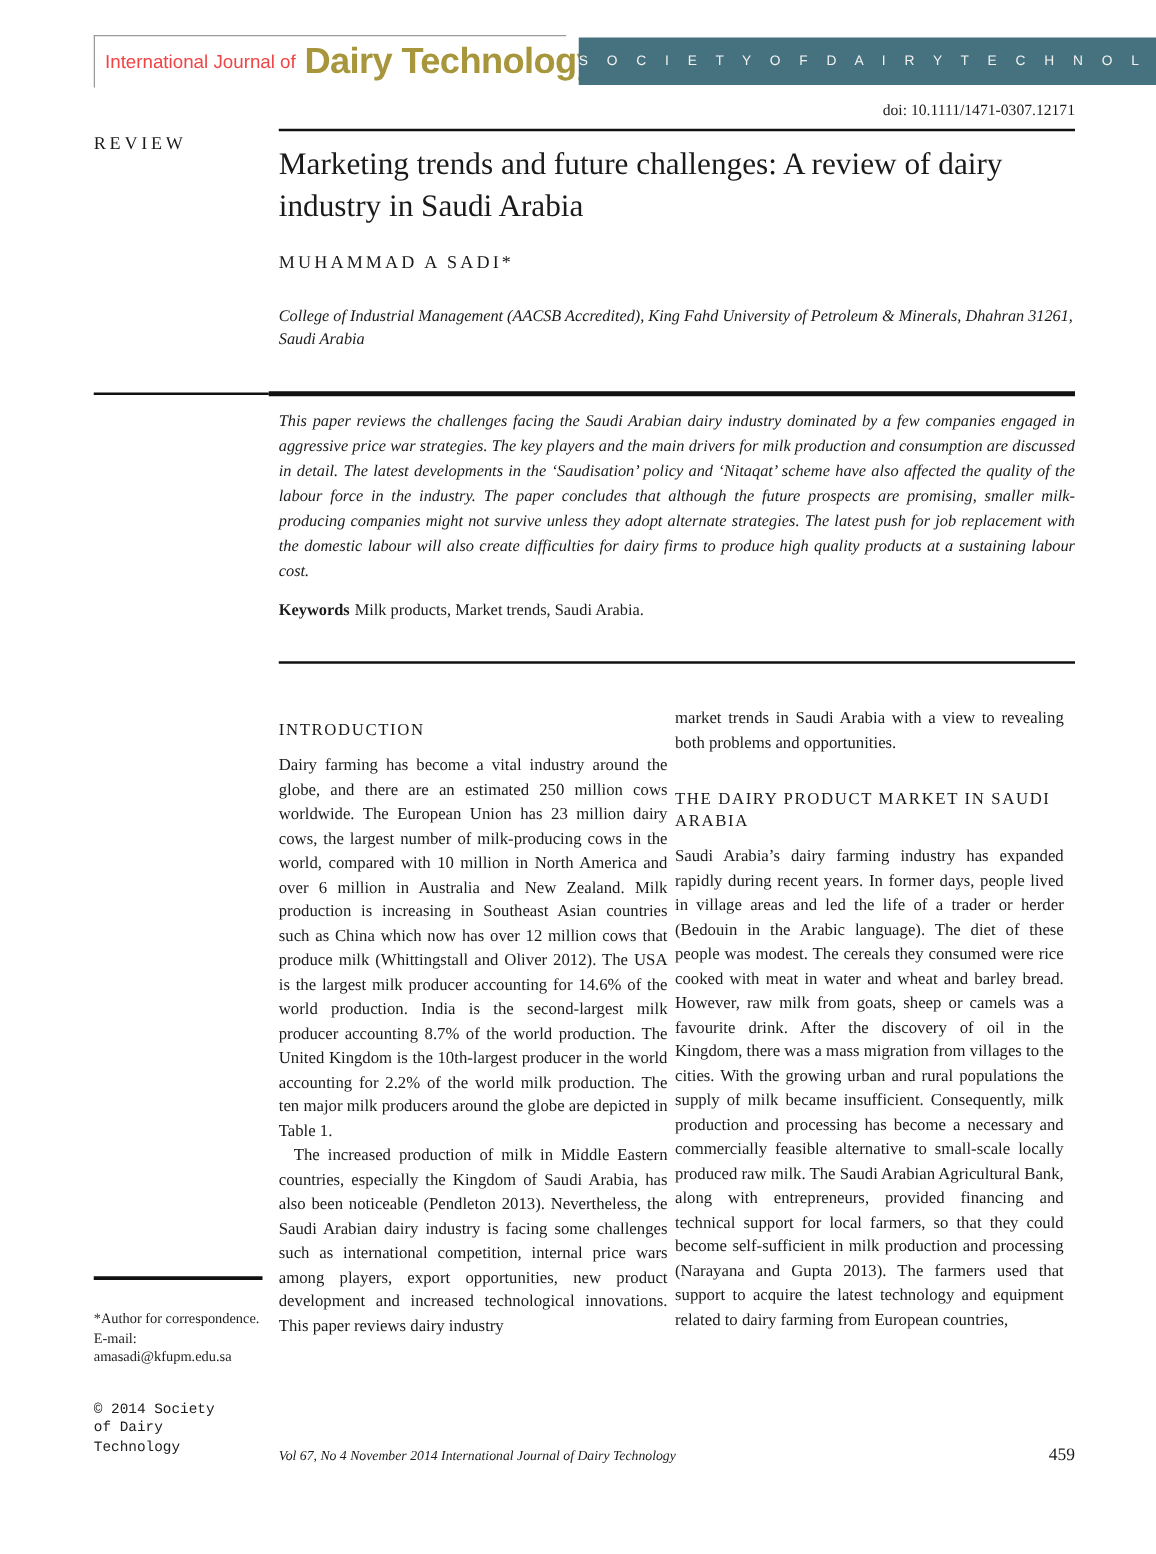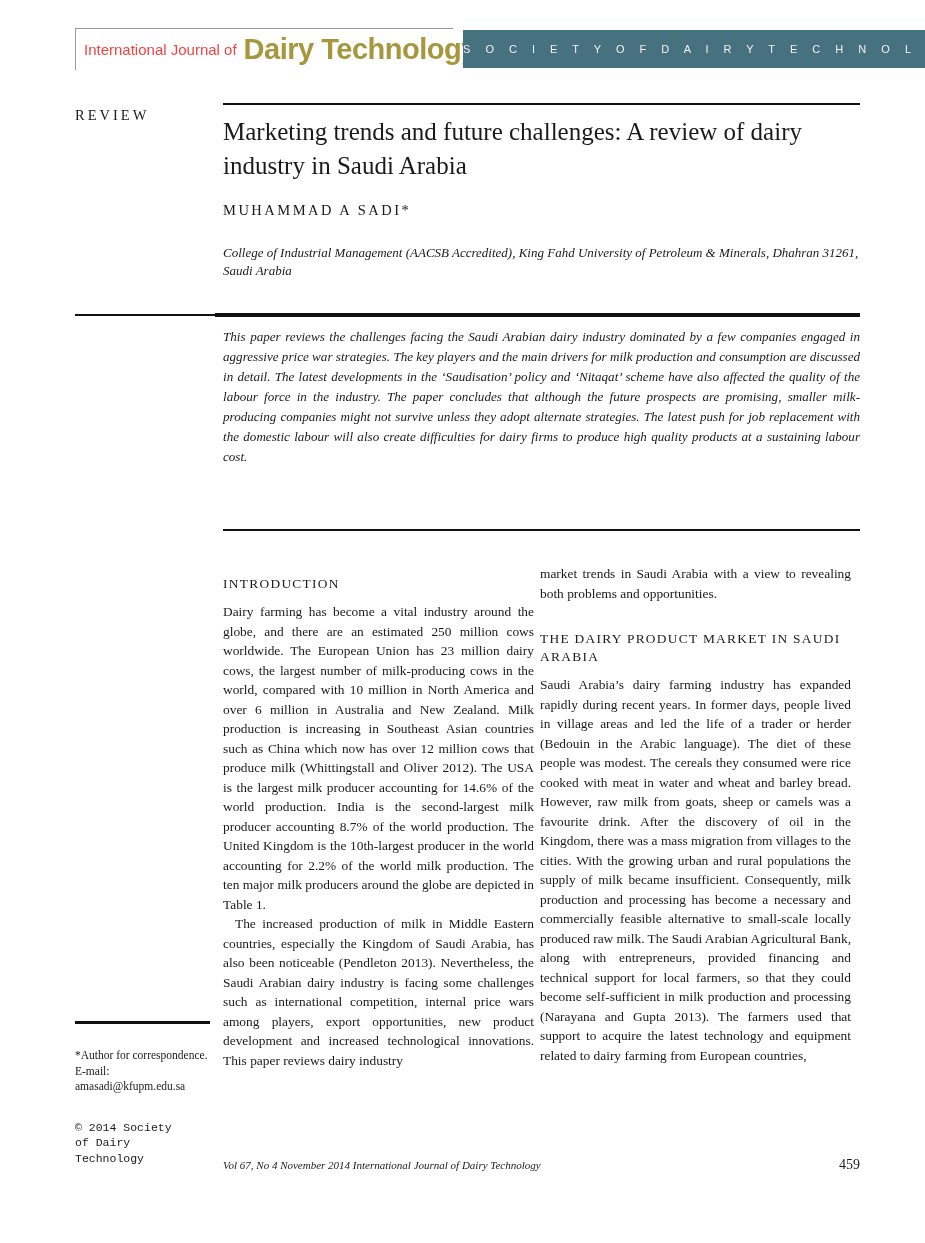--- a/index.html
+++ b/index.html
@@ -174,33 +174,37 @@
     <div class="masthead-left">
       <span class="journal-prefix">International Journal of</span>
       <span class="journal-name" id="journal-name" style="color: rgb(167, 150, 60);">Dairy Technology</span>
     </div>
     <div class="logo-box" id="logo-box" style="background: rgb(5, 5, 5);">
       <div class="logo-strip"></div>
     </div>
     <div class="society-banner" id="society-banner" style="background: rgb(70, 113, 126);">S O C I E T Y   O F   D A I R Y   T E C H N O L O G Y</div>
   </div>
 
+  <div class="doi-line">doi: 10.1111/1471-0307.12171</div>
 
   <div class="rule rule-title"></div>
   <div class="rule rule-abs-left"></div>
   <div class="rule rule-abs-right"></div>
   <div class="rule rule-abs-bottom"></div>
 
   <div class="kicker">REVIEW</div>
   <h1 class="article-title">Marketing trends and future challenges: A review of dairy industry in Saudi Arabia</h1>
   <div class="author-line">MUHAMMAD A SADI*</div>
   <div class="affiliation">College of Industrial Management (AACSB Accredited), King Fahd University of Petroleum &amp; Minerals, Dhahran 31261, Saudi Arabia</div>
 
   <div class="abstract-block">
     <p class="abstract-text">This paper reviews the challenges facing the Saudi Arabian dairy industry dominated by a few companies engaged in aggressive price war strategies. The key players and the main drivers for milk production and consumption are discussed in detail. The latest developments in the ‘Saudisation’ policy and ‘Nitaqat’ scheme have also affected the quality of the labour force in the industry. The paper concludes that although the future prospects are promising, smaller milk-producing companies might not survive unless they adopt alternate strategies. The latest push for job replacement with the domestic labour will also create difficulties for dairy firms to produce high quality products at a sustaining labour cost.</p>
+    <p class="keywords-line">
+      <span class="keywords-label">Keywords</span><span>Milk products, Market trends, Saudi Arabia.</span>
+    </p>
   </div>
 
   <div class="columns">
     <div class="col">
       <h2 class="section-heading heading-intro">INTRODUCTION</h2>
       <p data-indent="false">Dairy farming has become a vital industry around the globe, and there are an estimated 250 million cows worldwide. The European Union has 23 million dairy cows, the largest number of milk-producing cows in the world, compared with 10 million in North America and over 6 million in Australia and New Zealand. Milk production is increasing in Southeast Asian countries such as China which now has over 12 million cows that produce milk (Whittingstall and Oliver 2012). The USA is the largest milk producer accounting for 14.6% of the world production. India is the second-largest milk producer accounting 8.7% of the world production. The United Kingdom is the 10th-largest producer in the world accounting for 2.2% of the world milk production. The ten major milk producers around the globe are depicted in Table 1.</p>
       <p data-indent="true">The increased production of milk in Middle Eastern countries, especially the Kingdom of Saudi Arabia, has also been noticeable (Pendleton 2013). Nevertheless, the Saudi Arabian dairy industry is facing some challenges such as international competition, internal price wars among players, export opportunities, new product development and increased technological innovations. This paper reviews dairy industry</p>
     </div>
     <div class="col">
       <p data-indent="false">market trends in Saudi Arabia with a view to revealing both problems and opportunities.</p>

